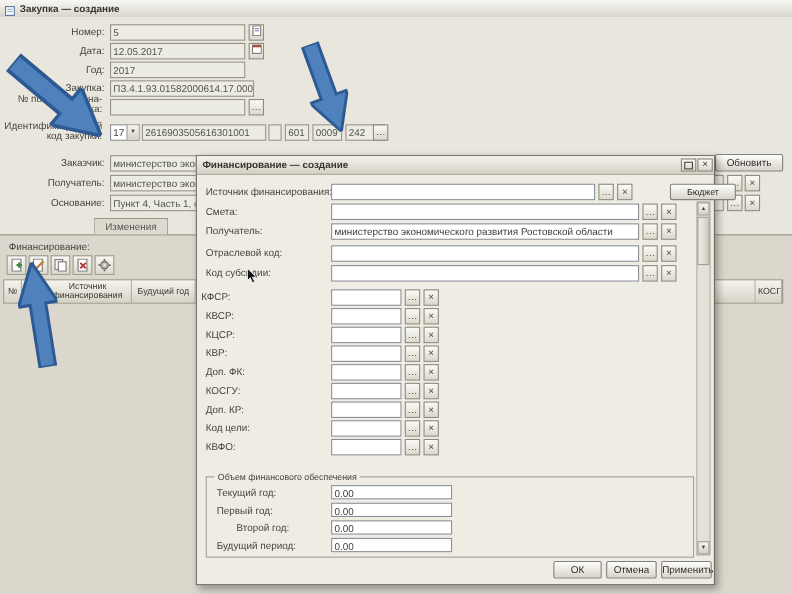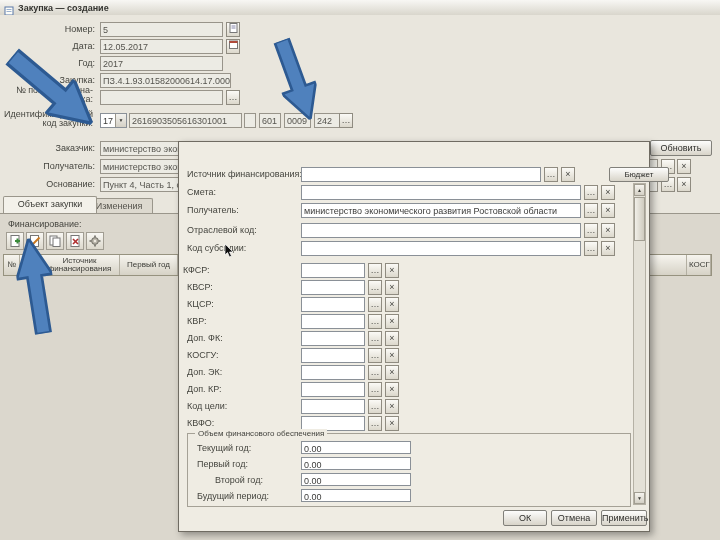--- a/index.html
+++ b/index.html
@@ -133,21 +133,20 @@
   <div class="lbl" style="left:0;top:162px;width:95px">Получатель:</div>
   <div class="fld dis" style="left:100px;top:159px;width:558px">министерство экономического развития Ростовской области</div>
   <div class="btn-sm ellb" style="left:661px;top:159px"></div>
   <div class="btn-sm xb" style="left:677px;top:159px"></div>
 
   <div class="lbl" style="left:0;top:180px;width:95px">Основание:</div>
   <div class="fld dis" style="left:100px;top:177px;width:558px">Пункт 4, Часть 1, статьи 93 Федерального закона</div>
   <div class="btn-sm ellb" style="left:661px;top:177px"></div>
   <div class="btn-sm xb" style="left:677px;top:177px"></div>
 
-  <div class="tab active" style="left:3px;top:196px;width:94px">Объект закупки</div>
   <div class="tab inactive" style="left:85px;top:198px;width:68px">Изменения</div>
 
   <div class="lbl llbl" style="left:8px;top:220px;width:120px">Финансирование:</div>
 
   <div class="tbtn" style="left:6px;top:232px">
     <svg width="12" height="12">
         <rect x="2" y="0.5" width="8" height="11" fill="#fff" stroke="#777"></rect>
         <rect x="6" y="5" width="5" height="2" fill="#3a8a3a"></rect>
         <rect x="7.5" y="3.5" width="2" height="5" fill="#3a8a3a"></rect>
       </svg>
@@ -181,26 +180,31 @@
         <line x1="10" y1="6" x2="11.5" y2="6" stroke="#6c6a62" stroke-width="1.6"></line>
       </svg>
   </div>
 
   <div class="thead">
     <div class="th" style="width:16px">№</div>
     <div class="th" style="width:20px">
       <input type="checkbox" style="width: 10px; height: 10px; margin: 0px;">
     </div>
     <div class="th" style="width:80px">Источник финансирования</div>
-    <div class="th" style="width:58px">Первый год</div>
+    <div class="th" style="width:58px">Будущий год</div>
     <div class="th" style="width:509px"></div>
     <div class="th" style="width:24px;justify-content:flex-start;padding-left:2px">КОСГУ</div>
   </div>
 
   <div class="dlg">
+    <div class="dlg-tb">
+      <span class="dlg-title">Финансирование — создание</span>
+      <span class="win-btn" style="left:440px"><span class="maxg"></span></span>
+      <span class="win-btn" style="left:455px">×</span>
+    </div>
 
     <div class="lbl llbl" style="left:8px;top:28px;width:115px">Источник финансирования:</div>
     <div class="fld dfld" style="left:122px;top:25px;width:240px"></div>
     <div class="btn-sm ellb" style="left:365px;top:25px"></div>
     <div class="btn-sm xb" style="left:382px;top:25px"></div>
     <div class="btn" style="left:430px;top:25px;width:60px;height:15px;font-size:8px;line-height:13px">Бюджет</div>
 
     <div class="lbl llbl" style="left:8px;top:46px;width:115px">Смета:</div>
     <div class="fld dfld" style="left:122px;top:43px;width:280px"></div>
     <div class="btn-sm ellb" style="left:405px;top:43px"></div>
@@ -258,26 +262,20 @@
           <div class="btn-sm xb" style="left:206px;top:0"></div>
         </div>
 
         <div class="crow">
           <div class="lbl llbl" style="left:8px;top:3px;width:100px">КОСГУ:</div>
           <div class="fld dfld" style="left:122px;top:0;width:64px"></div>
           <div class="btn-sm ellb" style="left:189px;top:0"></div>
           <div class="btn-sm xb" style="left:206px;top:0"></div>
         </div>
 
-        <div class="crow">
-          <div class="lbl llbl" style="left:8px;top:3px;width:100px">Доп. ЭК:</div>
-          <div class="fld dfld" style="left:122px;top:0;width:64px"></div>
-          <div class="btn-sm ellb" style="left:189px;top:0"></div>
-          <div class="btn-sm xb" style="left:206px;top:0"></div>
-        </div>
 
         <div class="crow">
           <div class="lbl llbl" style="left:8px;top:3px;width:100px">Доп. КР:</div>
           <div class="fld dfld" style="left:122px;top:0;width:64px"></div>
           <div class="btn-sm ellb" style="left:189px;top:0"></div>
           <div class="btn-sm xb" style="left:206px;top:0"></div>
         </div>
 
         <div class="crow">
           <div class="lbl llbl" style="left:8px;top:3px;width:100px">Код цели:</div>

